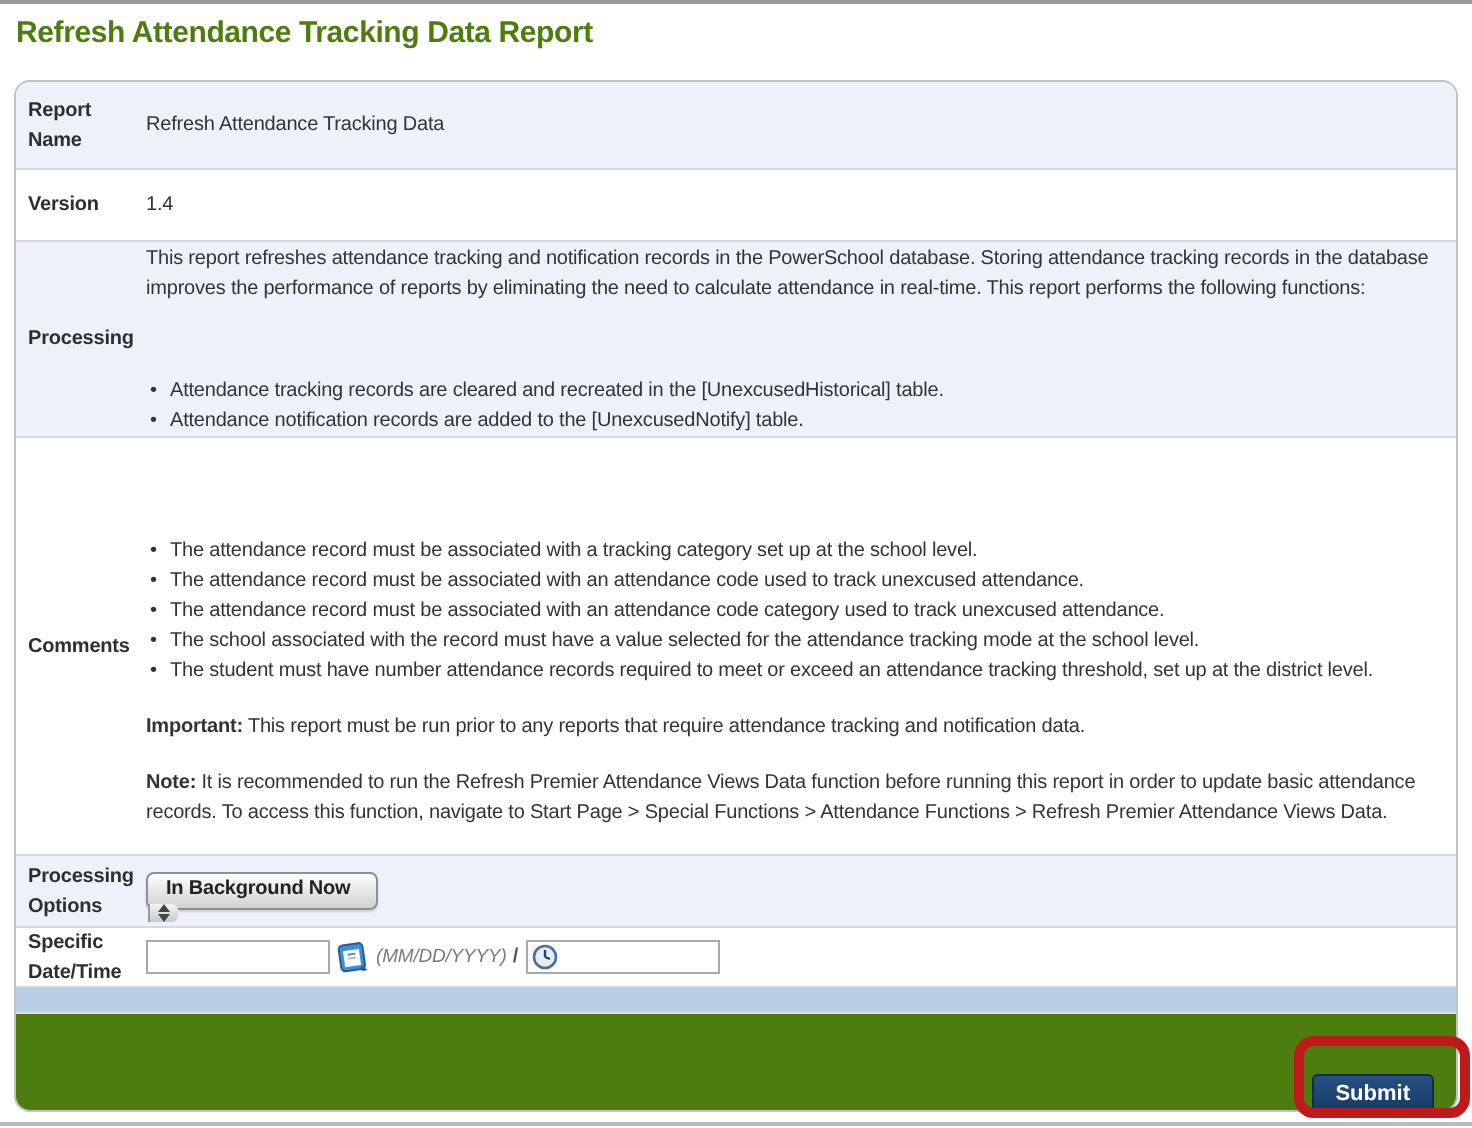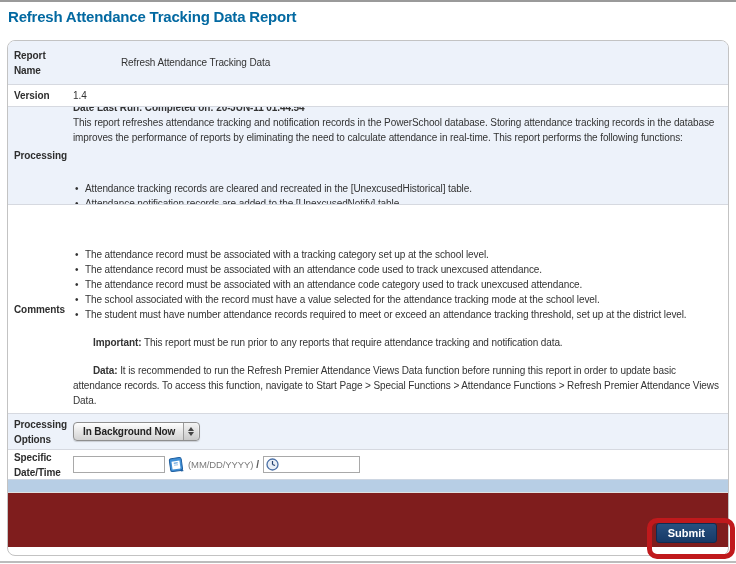--- a/index.html
+++ b/index.html
@@ -3,70 +3,70 @@
 <meta charset="utf-8">
 <style>
   * { margin:0; padding:0; box-sizing:border-box; }
   html,body { width:736px; height:564px; background:#ffffff; overflow:hidden;
     font-family:"Liberation Sans","DejaVu Sans",sans-serif; color:#333; }
   body { position:relative; }
 
   .edge-line-top { position:absolute; left:0; top:0; width:736px; height:2px; background:#9a9a9a; }
   .edge-line-bottom { position:absolute; left:0; top:561px; width:736px; height:2px; background:#bcbcbc; }
 
-  .page-title { position:absolute; left:8px; top:8px; font-size:15px; font-weight:bold; color:#0369a1; letter-spacing:-0.2px; }
+  .page-title { position:absolute; left:8px; top:8px; font-size:15px; font-weight:bold; color:#4d7c0f; letter-spacing:-0.2px; }
 
   .report-table { position:absolute; left:7px; top:40px; width:722px; height:516px;
     border:1px solid #c3c3c3; border-radius:8px; background:#fff; overflow:hidden;
     font-size:10px; letter-spacing:-0.1px; line-height:15px; }
 
   .row { display:flex; align-items:center; overflow:hidden; border-top:1px solid #d6d9e0; }
-  .row:first-child { border-top:none;gap:48px; }
+  .row:first-child { border-top:none; }
   .row.blue { background:#edf2fa; }
   .row.white { background:#ffffff; }
 
   .cell-label { width:58px; padding:2px 2px 2px 6px; font-weight:bold; color:#2e2e2e; flex-shrink:0; }
   .cell-value { flex:1; padding:2px 2px 2px 7px; }
 
   .r-name { height:43px; }
-  .r-version { height:22px; }
+  .r-version { height:36px; }
   .r-desc { height:98px; }
   .r-comments { height:209px; }
   .r-proc { height:36px; }
   .r-datetime { height:30px; }
 
   .bar-blue { height:13px; background:#b7cee5; border-top:1px solid #cdd6e2; }
-  .footer-row { position:relative; height:55px; background:#7f1d1d; border-top:1px solid #e0e0e0; }
+  .footer-row { position:relative; height:55px; background:#4d7c0f; border-top:1px solid #e0e0e0; }
 
-  .bold { font-weight:bold;margin-left:20px; }
+  .bold { font-weight:bold; }
   .para { margin:0; }
   .gap-sm { height:13px; }
 
   ul.dots { list-style:none;margin-top:36px; }
   ul.dots li { padding-left:12px; position:relative; }
   ul.dots li::before { content:"•"; position:absolute; left:2px; top:0; color:#333; }
 
   
-  .aqua-select { display:inline-flex; align-items:center; height:19px; min-width:116px;
+  .aqua-select { display:inline-flex; height:19px; min-width:116px;
     border:1px solid #8f8f8f; border-radius:4px;
     background:linear-gradient(#ffffff,#e9e9e9 45%,#d2d2d2);
-    box-shadow:0 1px 1px rgba(0,0,0,0.15); cursor:default; }
+    box-shadow:0 1px 1px rgba(0,0,0,0.15); cursor:default;flex-direction:column; }
   .aqua-select .sel-text { flex:1; padding:0 8px 0 9px; font-size:10px; font-weight:bold; color:#222; white-space:nowrap; }
   .aqua-stepper { width:15px; height:17px; margin-right:1px; border-left:1px solid #9a9a9a; border-radius:0 3px 3px 0;
     background:linear-gradient(#f4f4f4,#c9c9c9); display:flex; flex-direction:column; align-items:center; justify-content:center; gap:1px; }
   .tri-up { width:0; height:0; border-left:3px solid transparent; border-right:3px solid transparent; border-bottom:4px solid #444; }
   .tri-down { width:0; height:0; border-left:3px solid transparent; border-right:3px solid transparent; border-top:4px solid #444; }
 
   
   .dt-wrap { display:flex; align-items:center; }
   .txt-input { height:17px; border:1px solid #a9a9a9; background:#fff; font-size:10px; padding:0 3px;
     font-family:"Liberation Sans",sans-serif; }
   .date-input { width:92px; }
   .cal-icon { display:inline-block; margin-left:4px; transform:rotate(-8deg); line-height:0; }
-  .hint { color:#7a7a7a; font-size:9.5px; margin-left:4px; white-space:nowrap; }
+  .hint { color:#7a7a7a; font-size:9.5px; margin-left:4px; white-space:nowrap;font-style:italic; }
   .slash { color:#555; font-size:10px; margin:0 4px 0 3px; font-weight:bold; }
   .time-box { display:inline-flex; align-items:center; width:97px; height:17px; border:1px solid #a9a9a9; background:#fff; }
   .clock-icon { line-height:0; margin:0 2px 0 2px; }
   .time-input { flex:1; border:none; outline:none; height:13px; font-size:10px; min-width:0; background:transparent; }
 
   .submit-btn { position:absolute; right:11px; bottom:4px; height:20px; padding:0 11px;
     background:linear-gradient(#2b5档,#1b3e6f); background:linear-gradient(#27507f,#173a67);
     border:1px solid #0f2c52; border-radius:3px; color:#fff; font-weight:bold; font-size:11px;
     font-family:"Liberation Sans",sans-serif; letter-spacing:0; cursor:pointer; }
 
@@ -88,21 +88,20 @@
   </div>
 
   <div class="row white r-version">
     <div class="cell-label">Version</div>
     <div class="cell-value">1.4</div>
   </div>
 
   <div class="row blue r-desc">
     <div class="cell-label">Processing</div>
     <div class="cell-value">
-      <p class="para bold">Date Last Run: Completed on: 20-JUN-11 01.44.54</p>
       <p class="para">This report refreshes attendance tracking and notification records in the PowerSchool database. Storing attendance tracking records in the database improves the performance of reports by eliminating the need to calculate attendance in real-time. This report performs the following functions:</p>
       <ul class="dots">
         <li>Attendance tracking records are cleared and recreated in the [UnexcusedHistorical] table.</li>
         <li>Attendance notification records are added to the [UnexcusedNotify] table.</li>
       </ul>
     </div>
   </div>
 
   <div class="row white r-comments">
     <div class="cell-label">Comments</div>
@@ -110,21 +109,21 @@
       <ul class="dots">
         <li>The attendance record must be associated with a tracking category set up at the school level.</li>
         <li>The attendance record must be associated with an attendance code used to track unexcused attendance.</li>
         <li>The attendance record must be associated with an attendance code category used to track unexcused attendance.</li>
         <li>The school associated with the record must have a value selected for the attendance tracking mode at the school level.</li>
         <li>The student must have number attendance records required to meet or exceed an attendance tracking threshold, set up at the district level.</li>
       </ul>
       <div class="gap-sm"></div>
       <p class="para"><span class="bold">Important:</span><span> This report must be run prior to any reports that require attendance tracking and notification data.</span></p>
       <div class="gap-sm"></div>
-      <p class="para"><span class="bold">Data:</span><span> It is recommended to run the Refresh Premier Attendance Views Data function before running this report in order to update basic attendance records. To access this function, navigate to Start Page &gt; Special Functions &gt; Attendance Functions &gt; Refresh Premier Attendance Views Data.</span></p>
+      <p class="para"><span class="bold">Note:</span><span> It is recommended to run the Refresh Premier Attendance Views Data function before running this report in order to update basic attendance records. To access this function, navigate to Start Page &gt; Special Functions &gt; Attendance Functions &gt; Refresh Premier Attendance Views Data.</span></p>
     </div>
   </div>
 
   <div class="row blue r-proc">
     <div class="cell-label">Processing Options</div>
     <div class="cell-value">
       <div class="aqua-select">
         <span class="sel-text">In Background Now</span>
         <span class="aqua-stepper">
           <span class="tri-up"></span>

